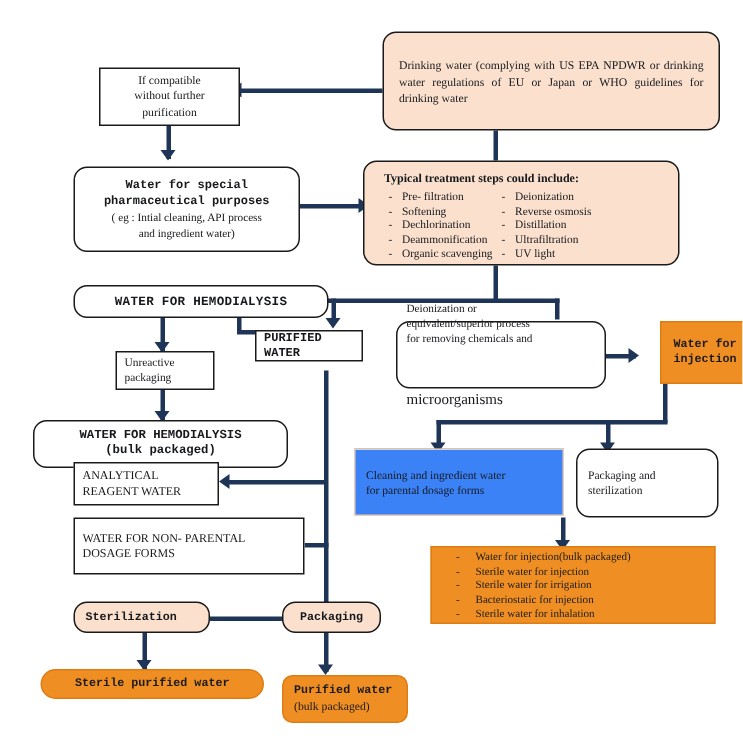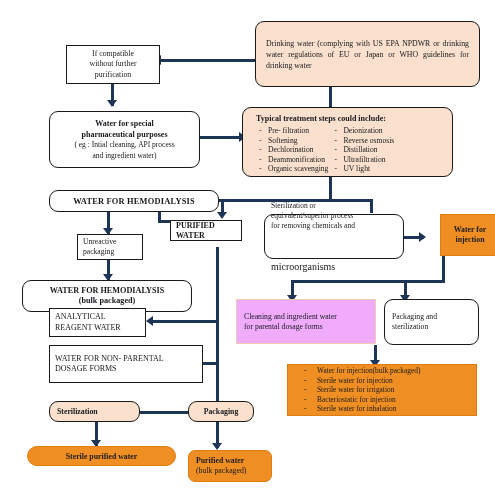--- a/index.html
+++ b/index.html
@@ -28,30 +28,30 @@
   .rect{
     border:1.4px solid #1a1a1a;
     background:#ffffff;
   }
   .round{
     border:1.4px solid #1a1a1a;
     background:#ffffff;
     border-radius:9px;
   }
   .peach{background:#fae0cd;}
-  .peach-sq{background:#f0abfc;border:1px solid #e9cdb6;}
+  .peach-sq{background:#3b82f6;border:1px solid #e9cdb6;}
   .orange{
     background:#ef8e22;
     border:1px solid #dd7d13;
     color:#1b1b1b;
   }
   .orange.round{border-radius:7px;}
   .ctr{text-align:center;}
   .lft{text-align:left;}
-  .b{font-weight:bold;}
+  .b{font-weight:bold;font-family:Liberation Mono, monospace;}
   .pad{padding:3px 5px;}
 
   
   .conn{
     position:absolute;
     background:#1f3558;
     z-index:1;
   }
   .h{height:3px;}
   .v{width:3px;}
@@ -251,21 +251,21 @@
     <span class="line b" style="font-size:8.2px;line-height:10.5px;">WATER  FOR  HEMODIALYSIS</span>
     <span class="line b" style="font-size:8.2px;line-height:10.5px;">(bulk  packaged)</span>
   </div>
 
   <div class="node rect lft" style="left:170px;top:220px;width:72px;height:21px;padding-left:5px;">
     <span class="line b" style="font-size:8px;line-height:10px;">PURIFIED</span>
     <span class="line b" style="font-size:8px;line-height:10px;">WATER</span>
   </div>
 
   <div class="node round lft" style="left:264px;top:214px;width:140px;height:45px;padding-left:6px;">
-    <span class="line" style="font-size:7.5px;line-height:9.6px;">Sterilization  or</span>
+    <span class="line" style="font-size:7.5px;line-height:9.6px;">Deionization  or</span>
     <span class="line" style="font-size:7.5px;line-height:9.6px;">equivalent/superior  process</span>
     <span class="line" style="font-size:7.5px;line-height:9.6px;">for removing  chemicals and</span>
     <span class="line" style="font-size:10px;line-height:9.6px;margin-top:32px;">microorganisms</span>
   </div>
 
   <div class="node orange ctr" style="left:424px;top:214px;width:60px;height:42px;margin-left:16px;">
     <span class="line b" style="font-size:7.8px;line-height:10px;">Water for</span>
     <span class="line b" style="font-size:7.8px;line-height:10px;">injection</span>
   </div>
 

